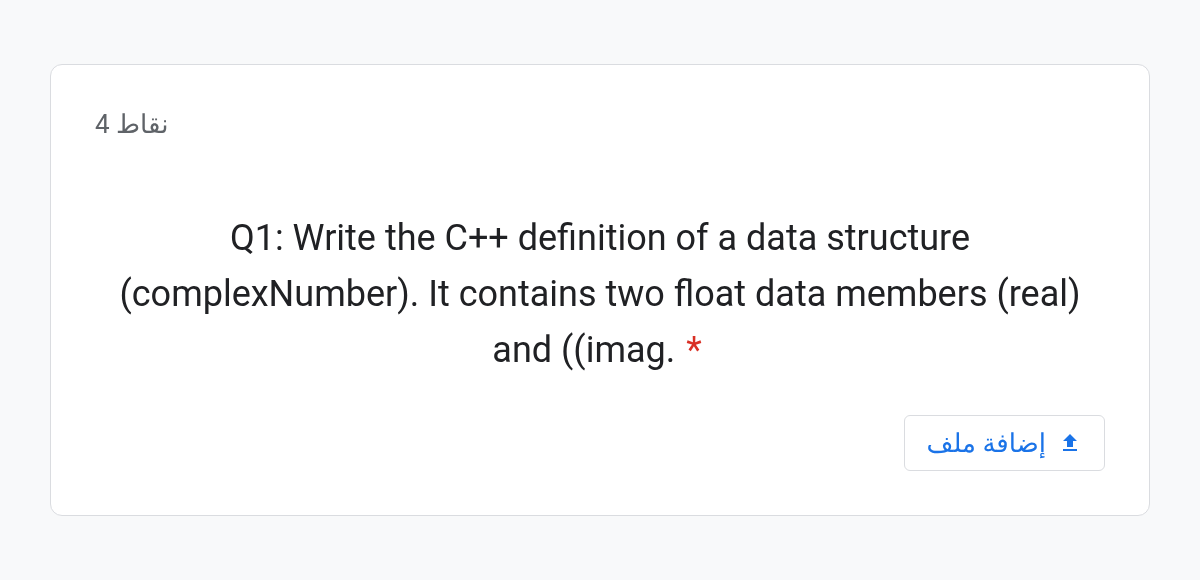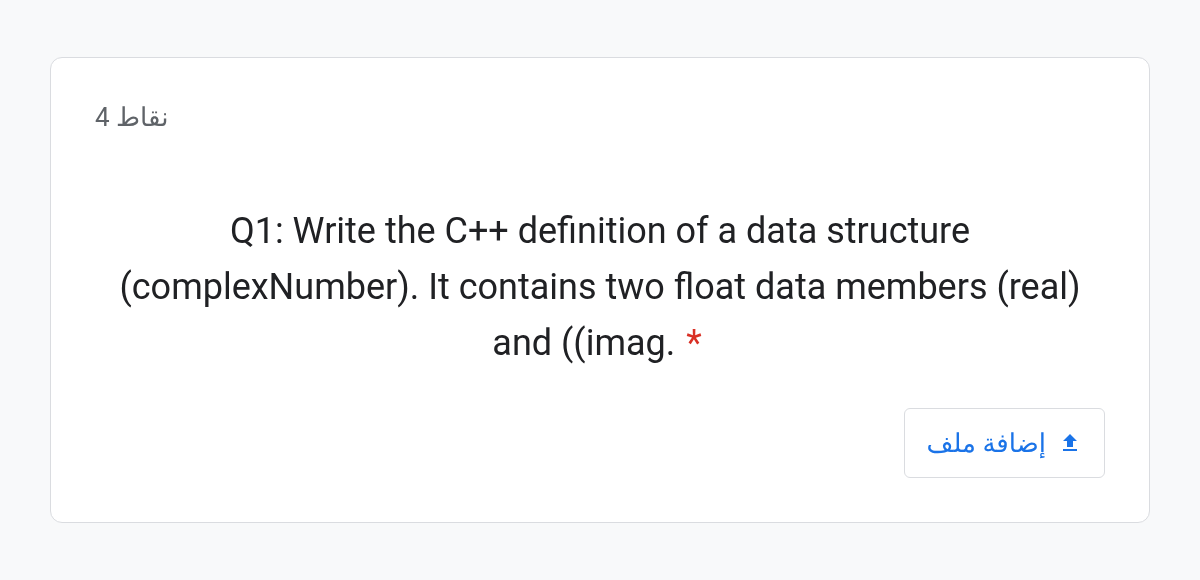--- a/index.html
+++ b/index.html
@@ -52,21 +52,21 @@
     justify-content: flex-end;
     margin-top: 36px;
   }
   .upload-btn {
     display: inline-flex;
     align-items: center;
     gap: 12px;
     background: #fff;
     border: 1px solid #dadce0;
     border-radius: 6px;
-    padding: 19px 22px;
+    padding: 12px 22px;
     cursor: pointer;
     color: #1a73e8;
     font-size: 26px;
     font-family: inherit;
     direction: rtl;
   }
   .upload-icon {
     width: 24px;
     height: 24px;
     flex-shrink: 0;

